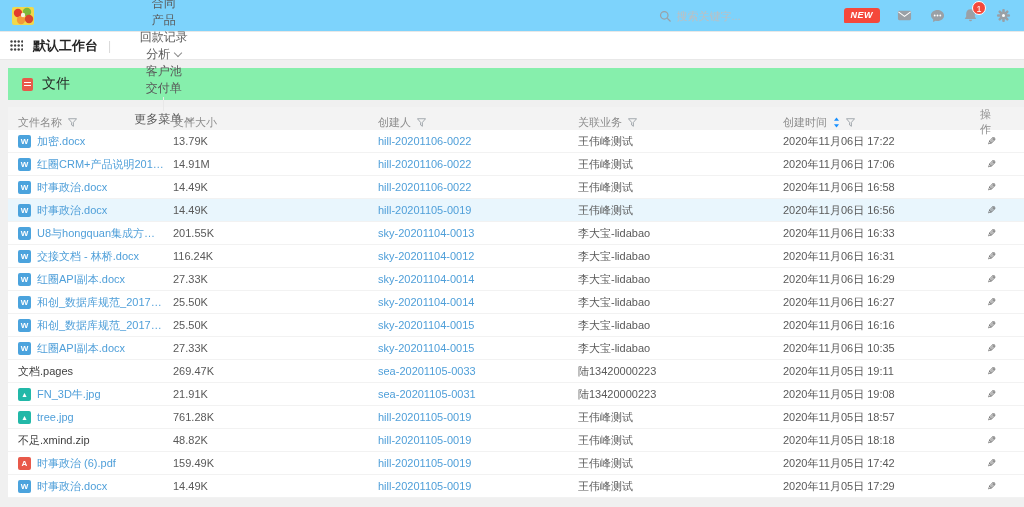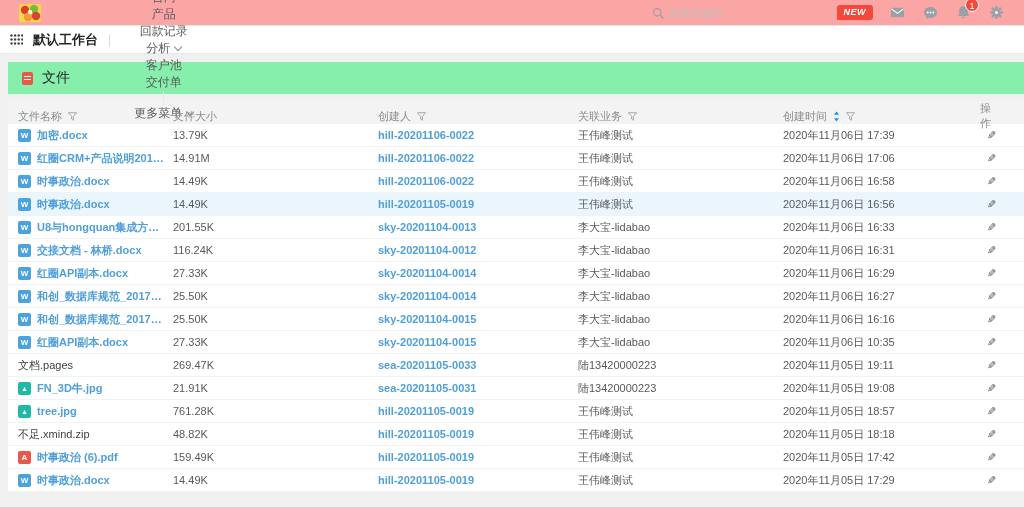--- a/index.html
+++ b/index.html
@@ -1,21 +1,21 @@
 <!DOCTYPE html>
 <html><head>
 <meta charset="utf-8">
 <style>
   * { margin:0; padding:0; box-sizing:border-box; }
   html,body { width:1024px; height:507px; overflow:hidden;
     font-family:"Liberation Sans","DejaVu Sans",sans-serif; background:#f0f0f0; }
 
   
-  .topbar { height:26px; background:#fca5a5; border-bottom:1px solid #e8e8e8;
-    display:flex; align-items:center; padding:0 19px; }
+  .topbar { height:32px; background:#7dd3fc; border-bottom:1px solid #e8e8e8;
+    display:flex; align-items:center; padding:0 12px; }
   .logo { width:22px; height:18px; cursor:pointer; }
   .topbar-right { margin-left:auto; display:flex; align-items:center; gap:17px; }
   .search { display:flex; align-items:center; gap:5px; margin-right:40px; }
   .search input { border:none; outline:none; font-size:11px; color:#333; width:110px;
     font-family:inherit; background:transparent; }
   .search input::placeholder { color:#bfbfbf; }
   .new-badge { background:#f5483b; color:#fff; font-size:9px; font-weight:bold;
     padding:2px 7px 3px; border-radius:3px 3px 3px 1px; letter-spacing:.5px; cursor:pointer;font-style:italic; }
   .tb-icon { width:16px; height:16px; display:inline-flex; position:relative; cursor:pointer; }
   .tb-icon svg { width:15px; height:15px; fill:#9aa0a6; }
@@ -58,21 +58,21 @@
   .row { height:23px; border-bottom:1px solid #f2f2f2; background:#fff; }
   .row.hl { background:#e9f6fd; }
   .cell { white-space:nowrap; overflow:hidden; text-overflow:ellipsis; color:#595959; }
   .name-cell { display:flex; align-items:center; gap:6px; padding-right:8px; }
   .fico { width:13px; height:13px; border-radius:2px; color:#fff; font-size:8px;
     display:inline-flex; align-items:center; justify-content:center; flex:0 0 13px;
     font-weight:bold; }
   .fico.doc { background:#4ba3dd; }
   .fico.img { background:#22b8a8; }
   .fico.pdf { background:#e8594a; }
-  .link { color:#4f9fd9; cursor:pointer; text-decoration:none; overflow:hidden; text-overflow:ellipsis;font-weight:bold; }
+  .link { color:#4f9fd9; cursor:pointer; text-decoration:none; overflow:hidden; text-overflow:ellipsis; }
   .plainname { color:#404040; }
   .action-cell { text-align:right; padding-right:28px; }
   .edit-btn { color:#595959; font-size:11px; cursor:pointer; display:inline-block;
     transform:scaleX(-1); }
 </style>
 </head>
 <body>
 
 <div class="topbar">
   <span class="logo">
@@ -242,21 +242,21 @@
 
     <div id="rows">
         <div class="trow row">
           <div class="cell name-cell">
             <span class="fico doc">W</span>
             <span class="link" style="white-space: nowrap;">加密.docx</span>
           </div>
           <div class="cell">13.79K</div>
           <div class="cell link">hill-20201106-0022</div>
           <div class="cell">王伟峰测试</div>
-          <div class="cell">2020年11月06日 17:39</div>
+          <div class="cell">2020年11月06日 17:22</div>
           <div class="cell action-cell"><span class="edit-btn">✎</span></div>
         </div>
         <div class="trow row">
           <div class="cell name-cell">
             <span class="fico doc">W</span>
             <span class="link" style="white-space: nowrap;">红圈CRM+产品说明201901_前端...</span>
           </div>
           <div class="cell">14.91M</div>
           <div class="cell link">hill-20201106-0022</div>
           <div class="cell">王伟峰测试</div>

